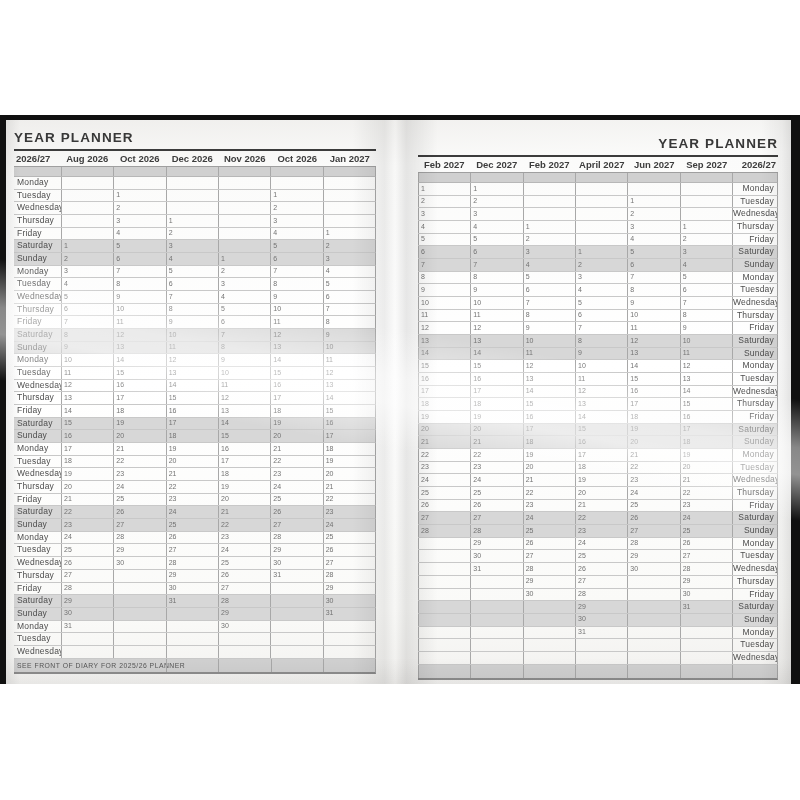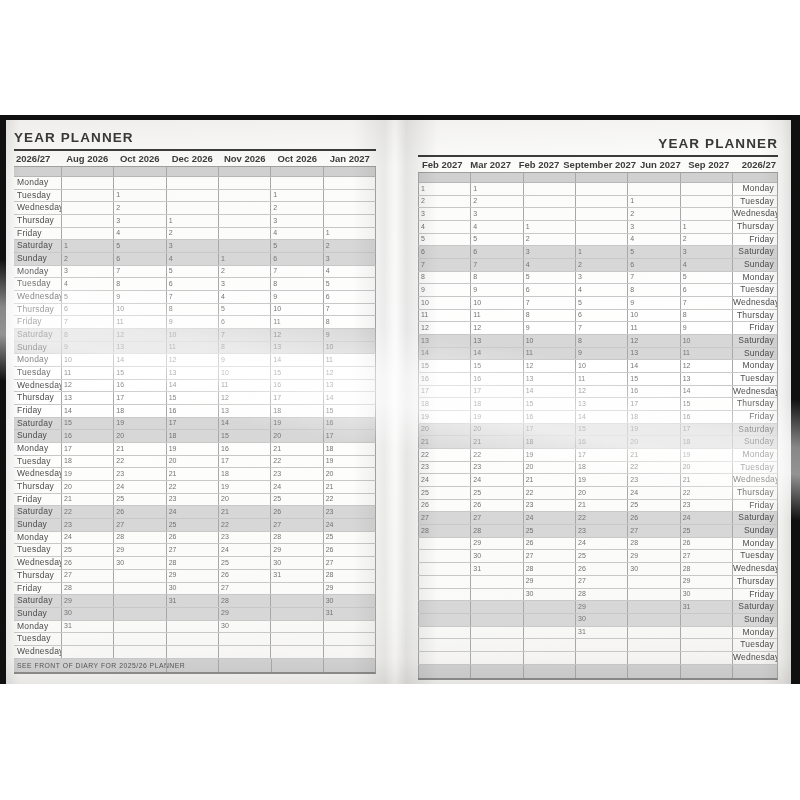--- a/index.html
+++ b/index.html
@@ -431,23 +431,23 @@
           <div class="fcell"></div>
           <div class="fcell"></div>
           <div class="fcell"></div>
         </div>
     </section>
 
     <section class="page right">
       <div class="title">YEAR PLANNER</div>
       <div class="headrow">
           <div class="hcell month">Feb 2027</div>
-          <div class="hcell month">Mar 2027</div>
+          <div class="hcell month">Dec 2027</div>
           <div class="hcell month">Feb 2027</div>
-          <div class="hcell month">September 2027</div>
+          <div class="hcell month">April 2027</div>
           <div class="hcell month">Jun 2027</div>
           <div class="hcell month">Sep 2027</div>
           <div class="hcell corner">2026/27</div>
         </div>
       <div class="spacer">
           <div class="scell"></div>
           <div class="scell"></div>
           <div class="scell"></div>
           <div class="scell"></div>
           <div class="scell"></div>

